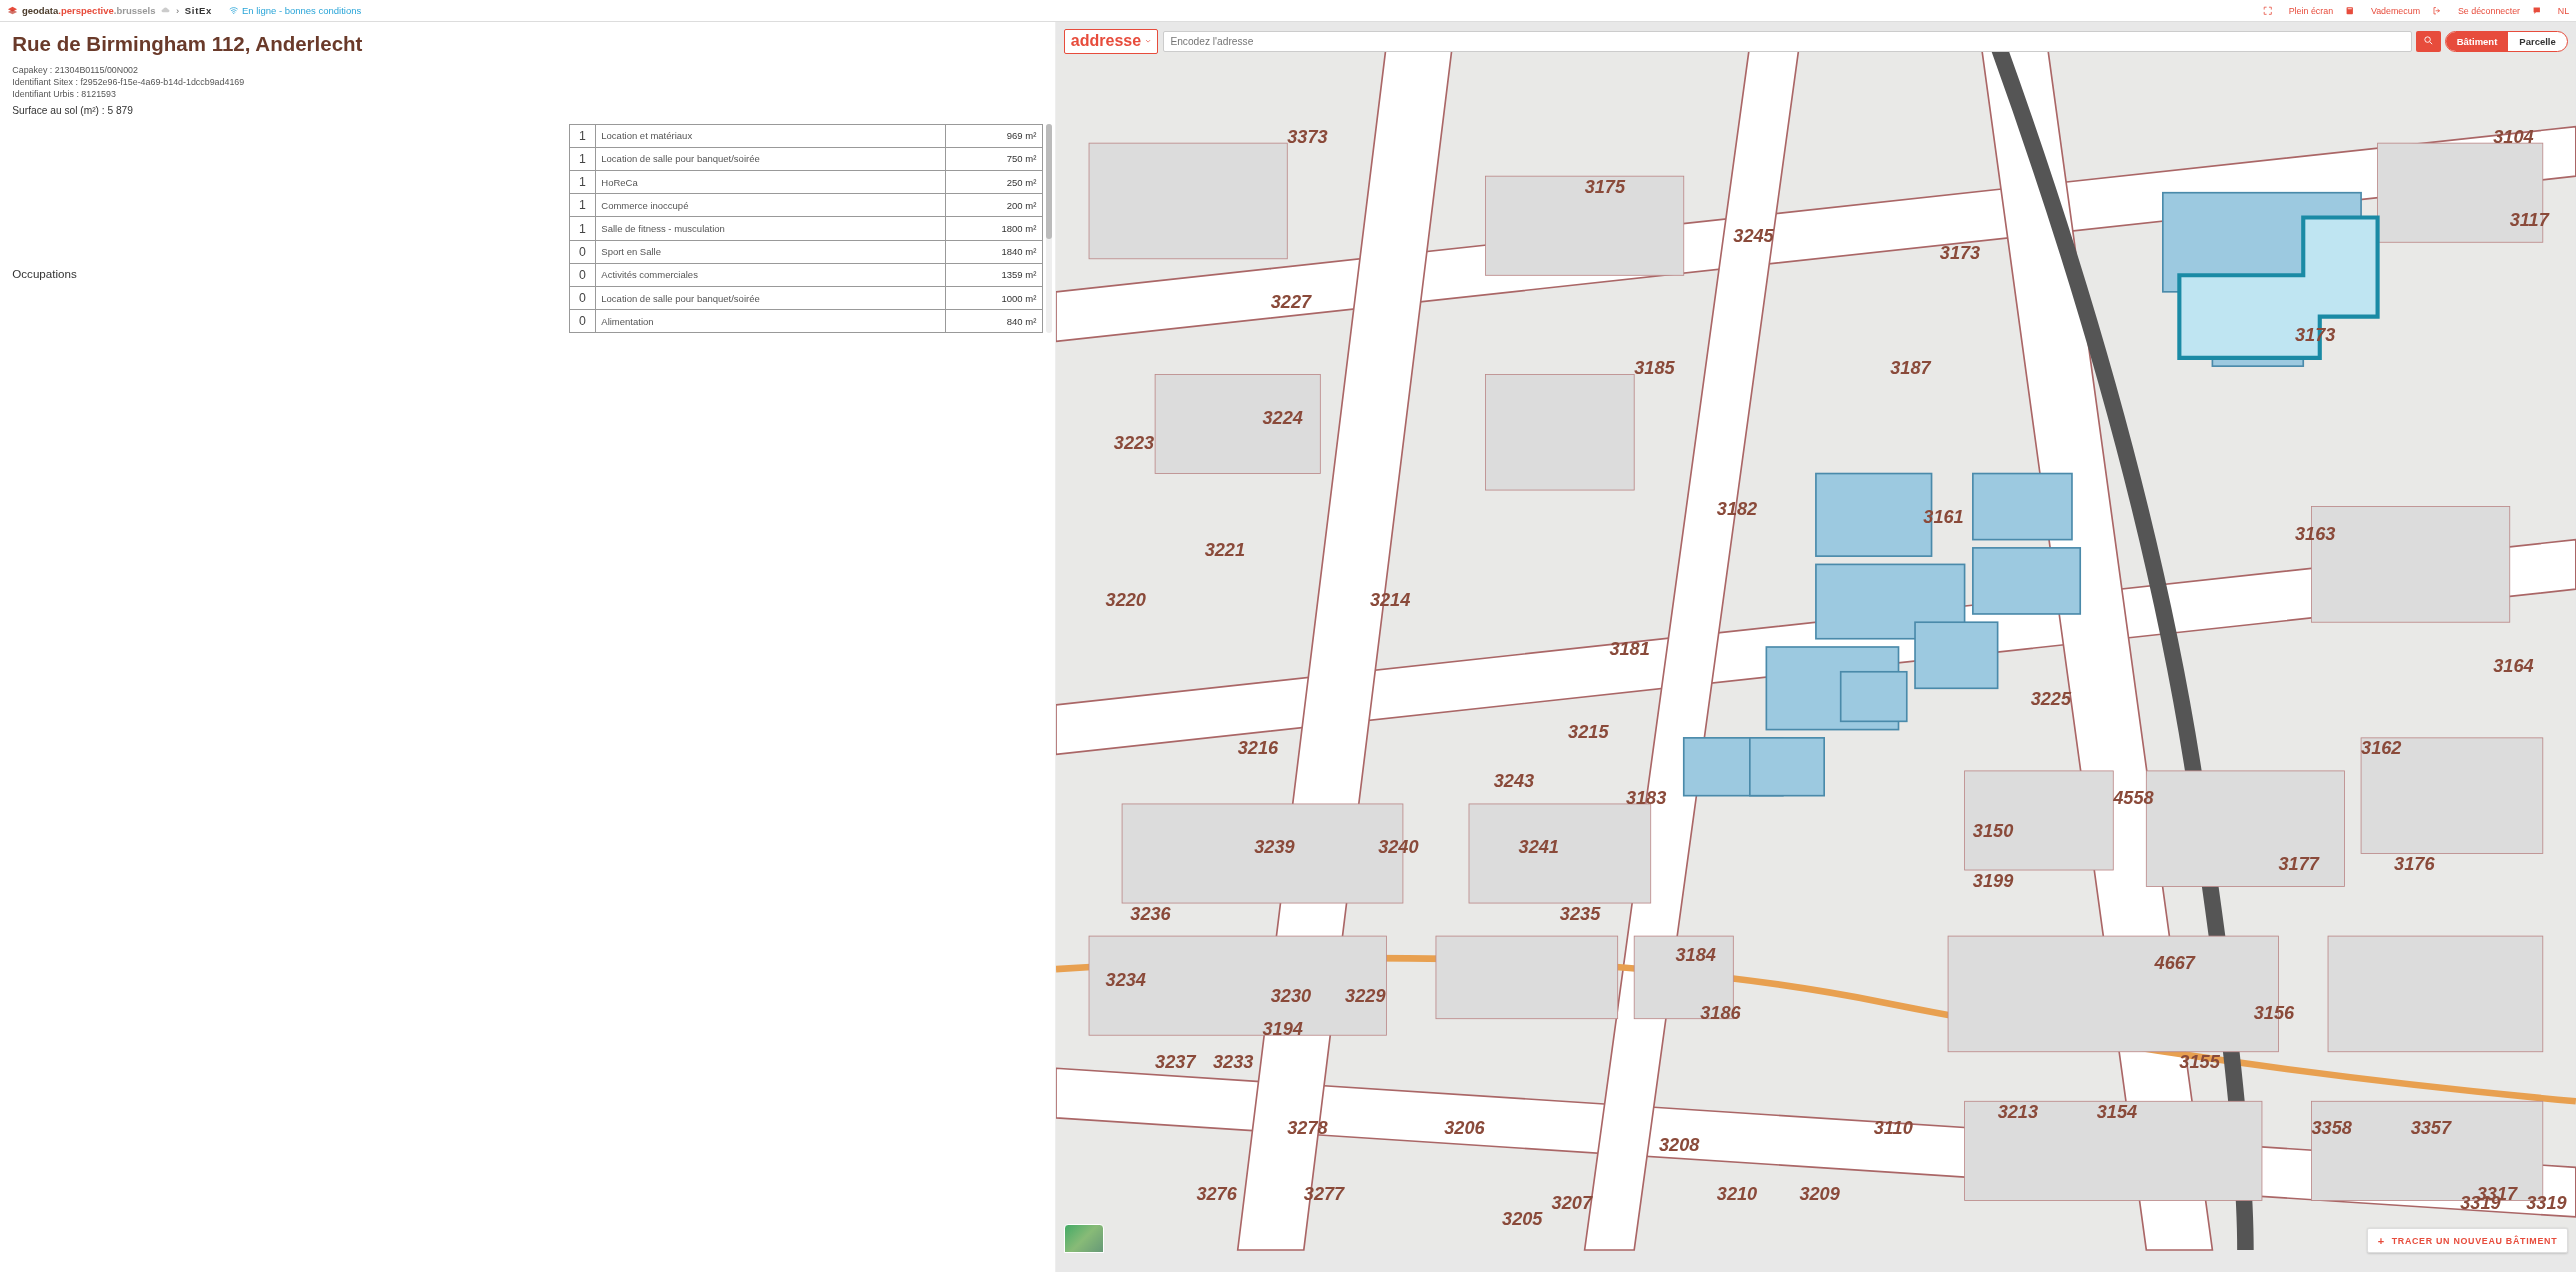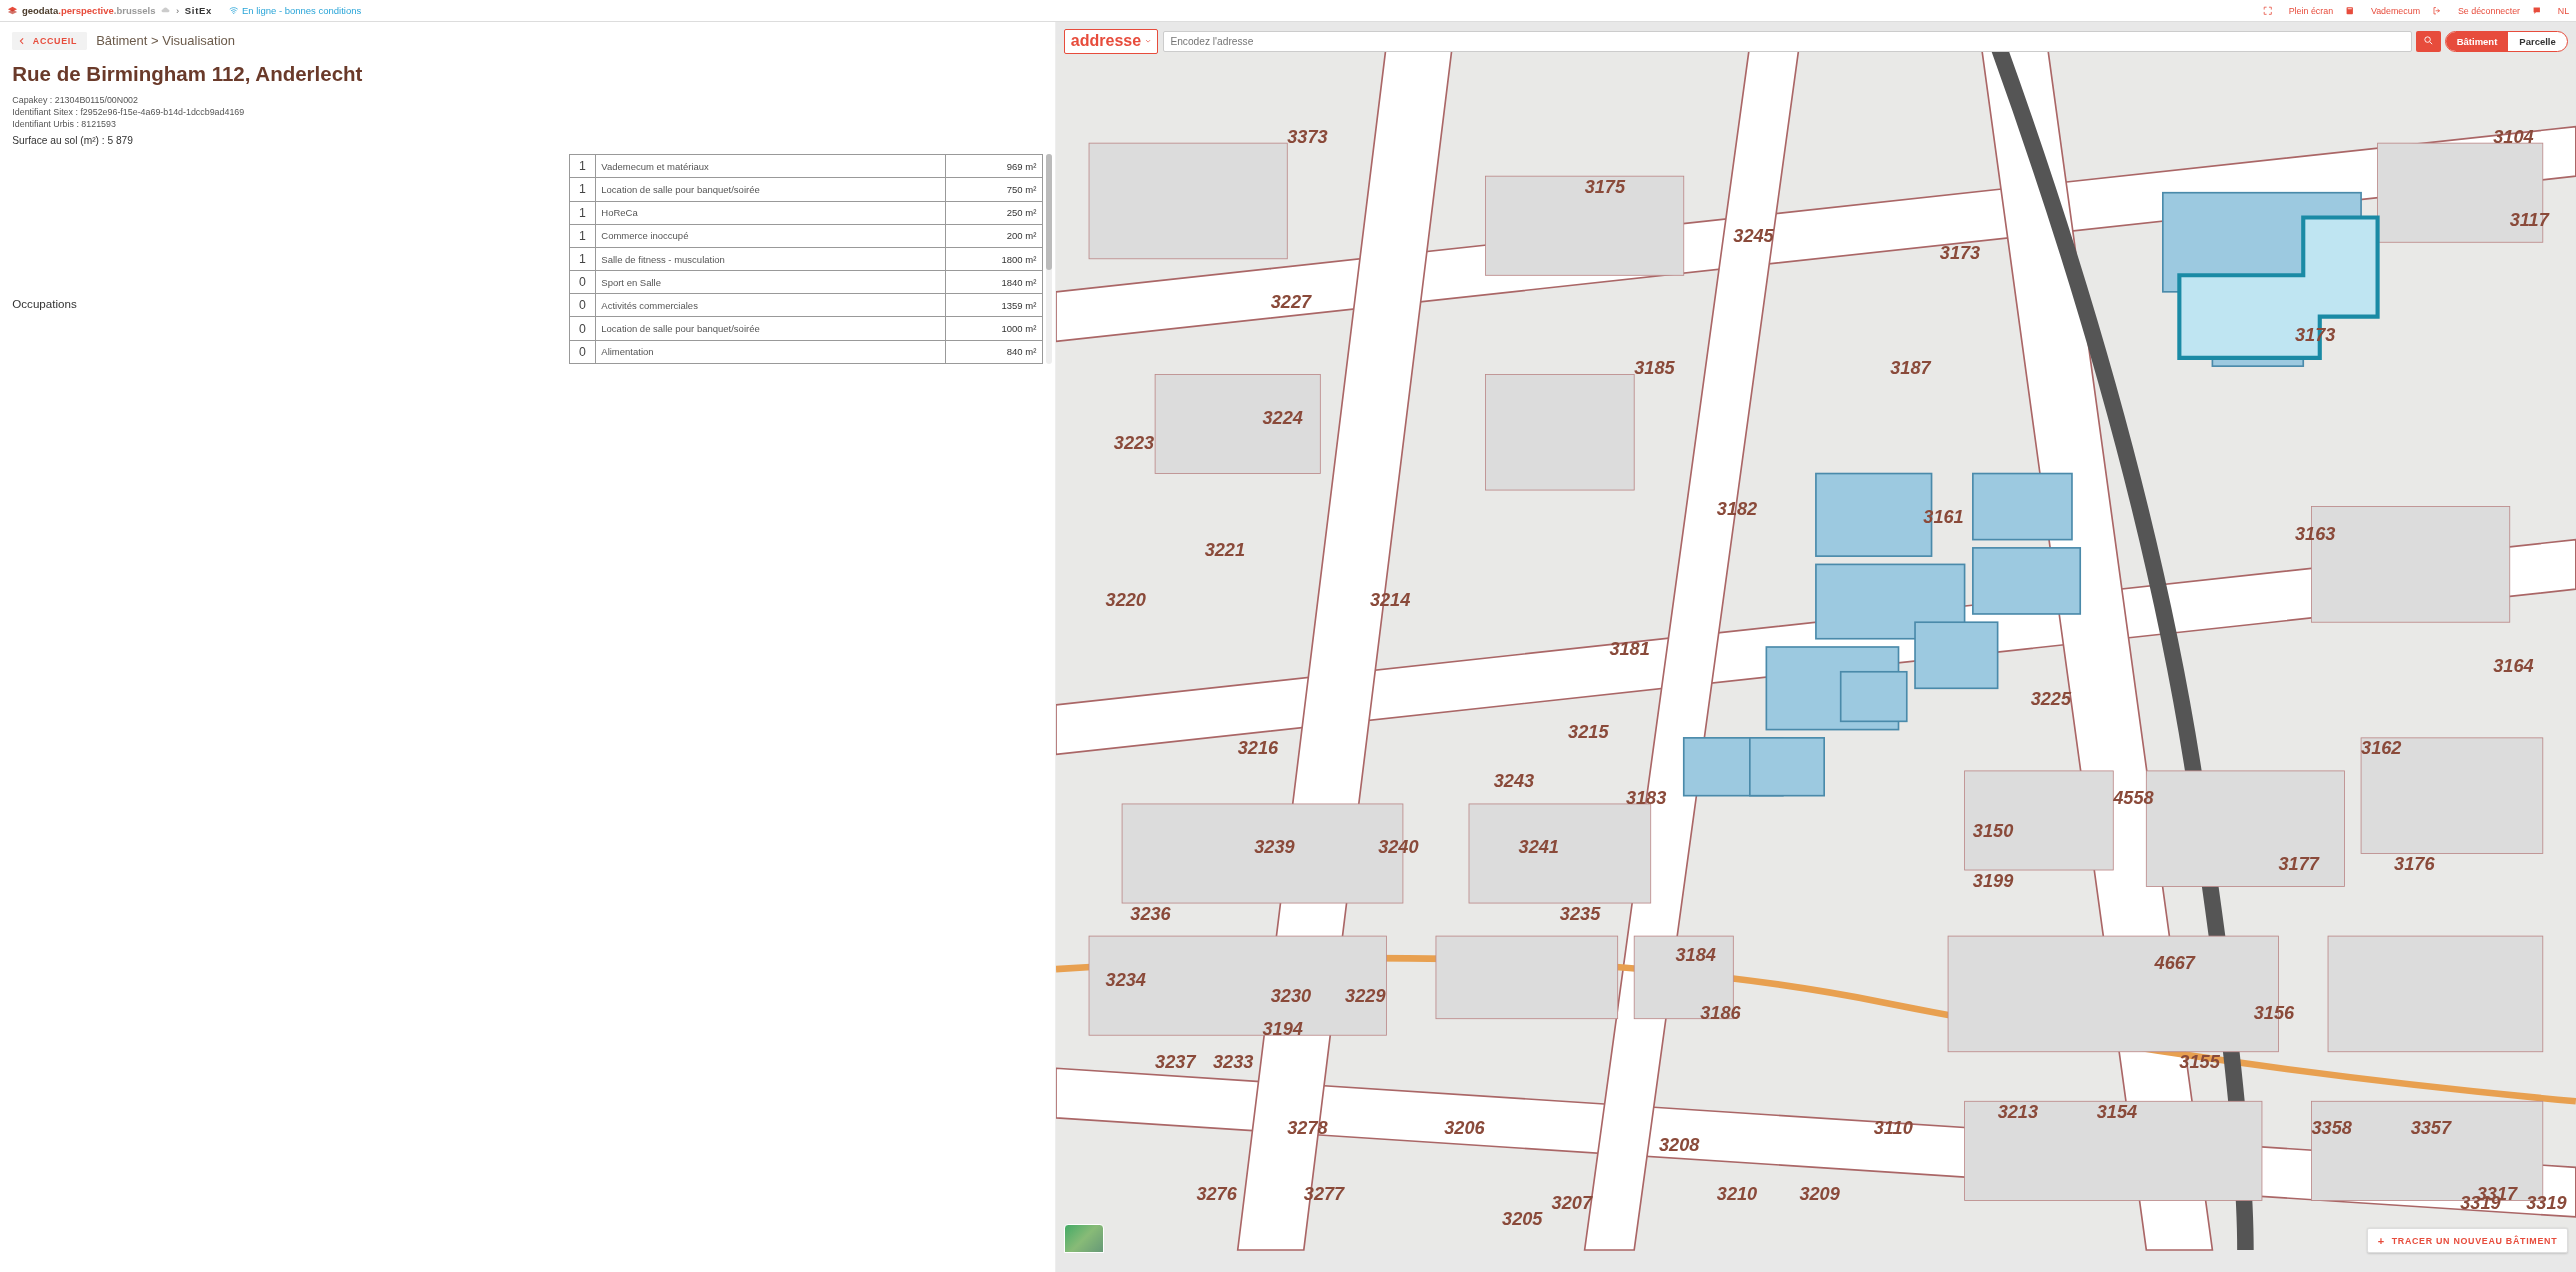--- a/index.html
+++ b/index.html
@@ -117,46 +117,37 @@
           <path d="M4 4h16v12H10l-4 4V16H4Z" fill="#e74c3c"></path>
         </svg>
       <span>NL</span>
     </span>
   </div>
 </div>
 
 <div class="main">
 
   <div class="left-panel">
-    <div class="crumb-row">
-      <div class="back-btn">
-        <svg width="8.2" height="8.2" viewBox="0 0 24 24">
-            <path d="M15 4l-8 8 8 8" stroke="#e74c3c" stroke-width="3" fill="none"></path>
-          </svg>
-        <span>ACCUEIL</span>
-      </div>
-      <div class="crumb">Bâtiment &gt; Visualisation</div>
-    </div>
 
     <h1 class="page-title">Rue de Birmingham 112, Anderlecht</h1>
 
     <div class="meta-line"><span>Capakey : </span><span>21304B0115/00N002</span></div>
     <div class="meta-line"><span>Identifiant Sitex : </span><span>f2952e96-f15e-4a69-b14d-1dccb9ad4169</span></div>
     <div class="meta-line"><span>Identifiant Urbis : </span><span>8121593</span></div>
     <div class="surface-line"><span>Surface au sol (m²) : </span><span>5 879</span></div>
 
 
     <div class="occ-row">
       <div class="occ-label">Occupations</div>
       <div class="occ-table-wrap">
         <table class="occ-table">
           <tbody id="occ-body">
               <tr>
                 <td class="c1">1</td>
-                <td class="c2">Vademecum et matériaux</td>
+                <td class="c2">Location et matériaux</td>
                 <td class="c3">969 m²</td>
               </tr>
               <tr>
                 <td class="c1">1</td>
                 <td class="c2">Location de salle pour banquet/soirée</td>
                 <td class="c3">750 m²</td>
               </tr>
               <tr>
                 <td class="c1">1</td>
                 <td class="c2">HoReCa</td>

